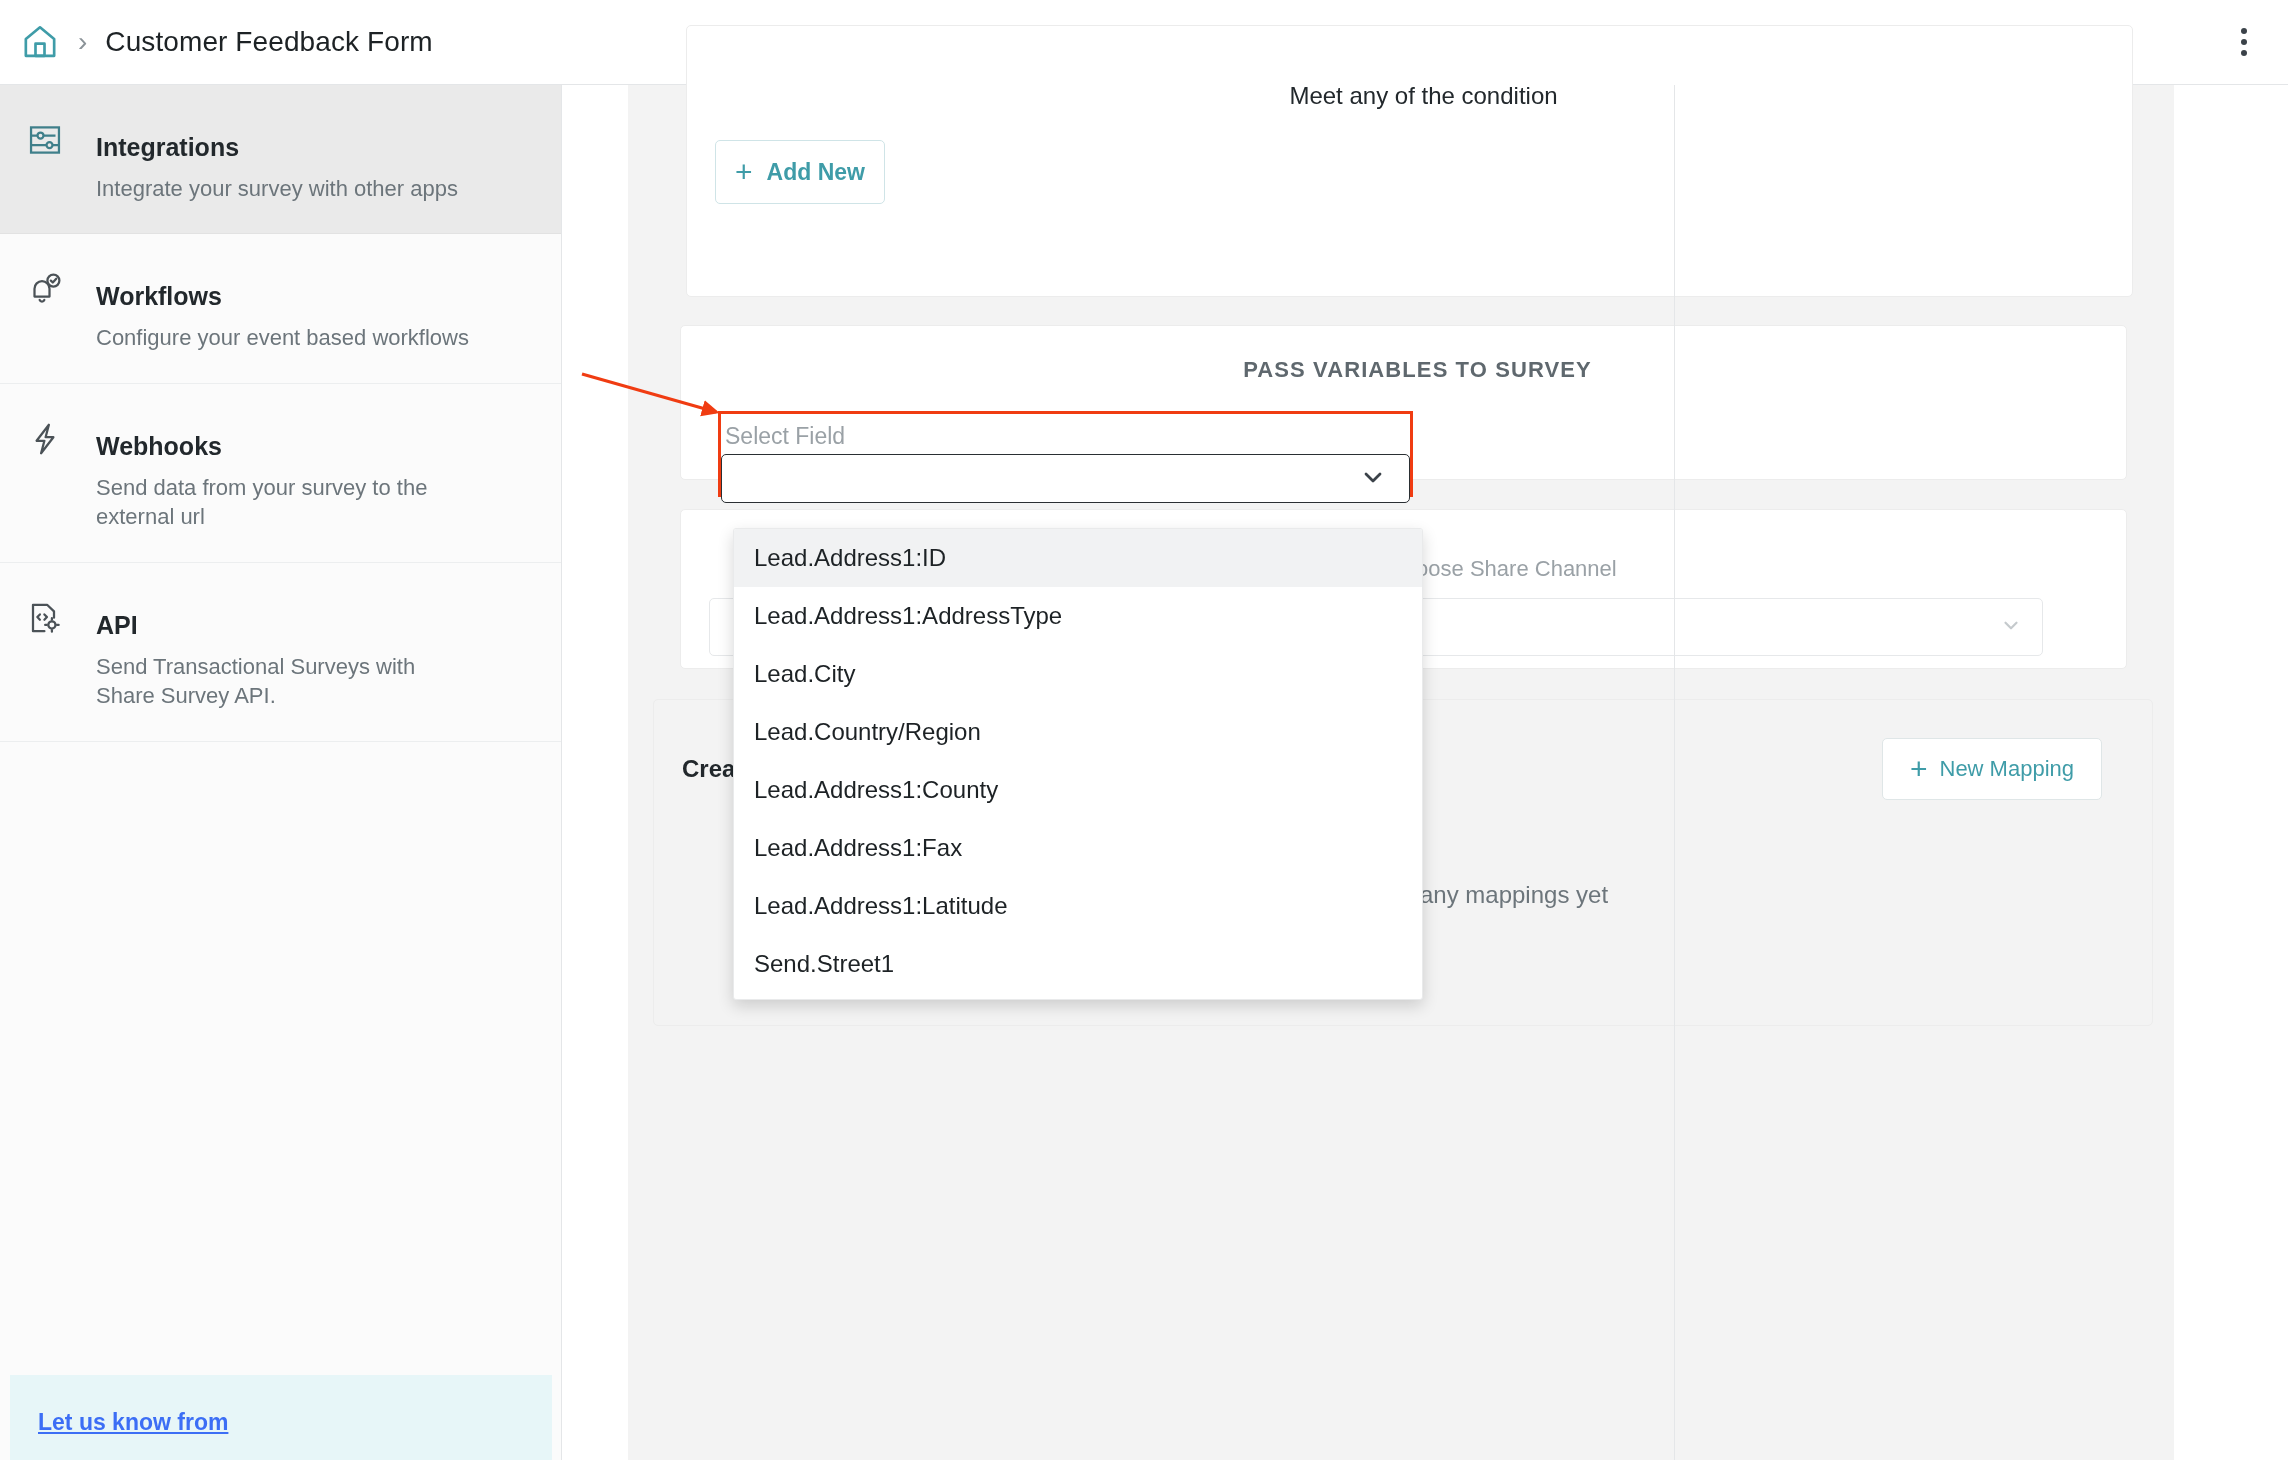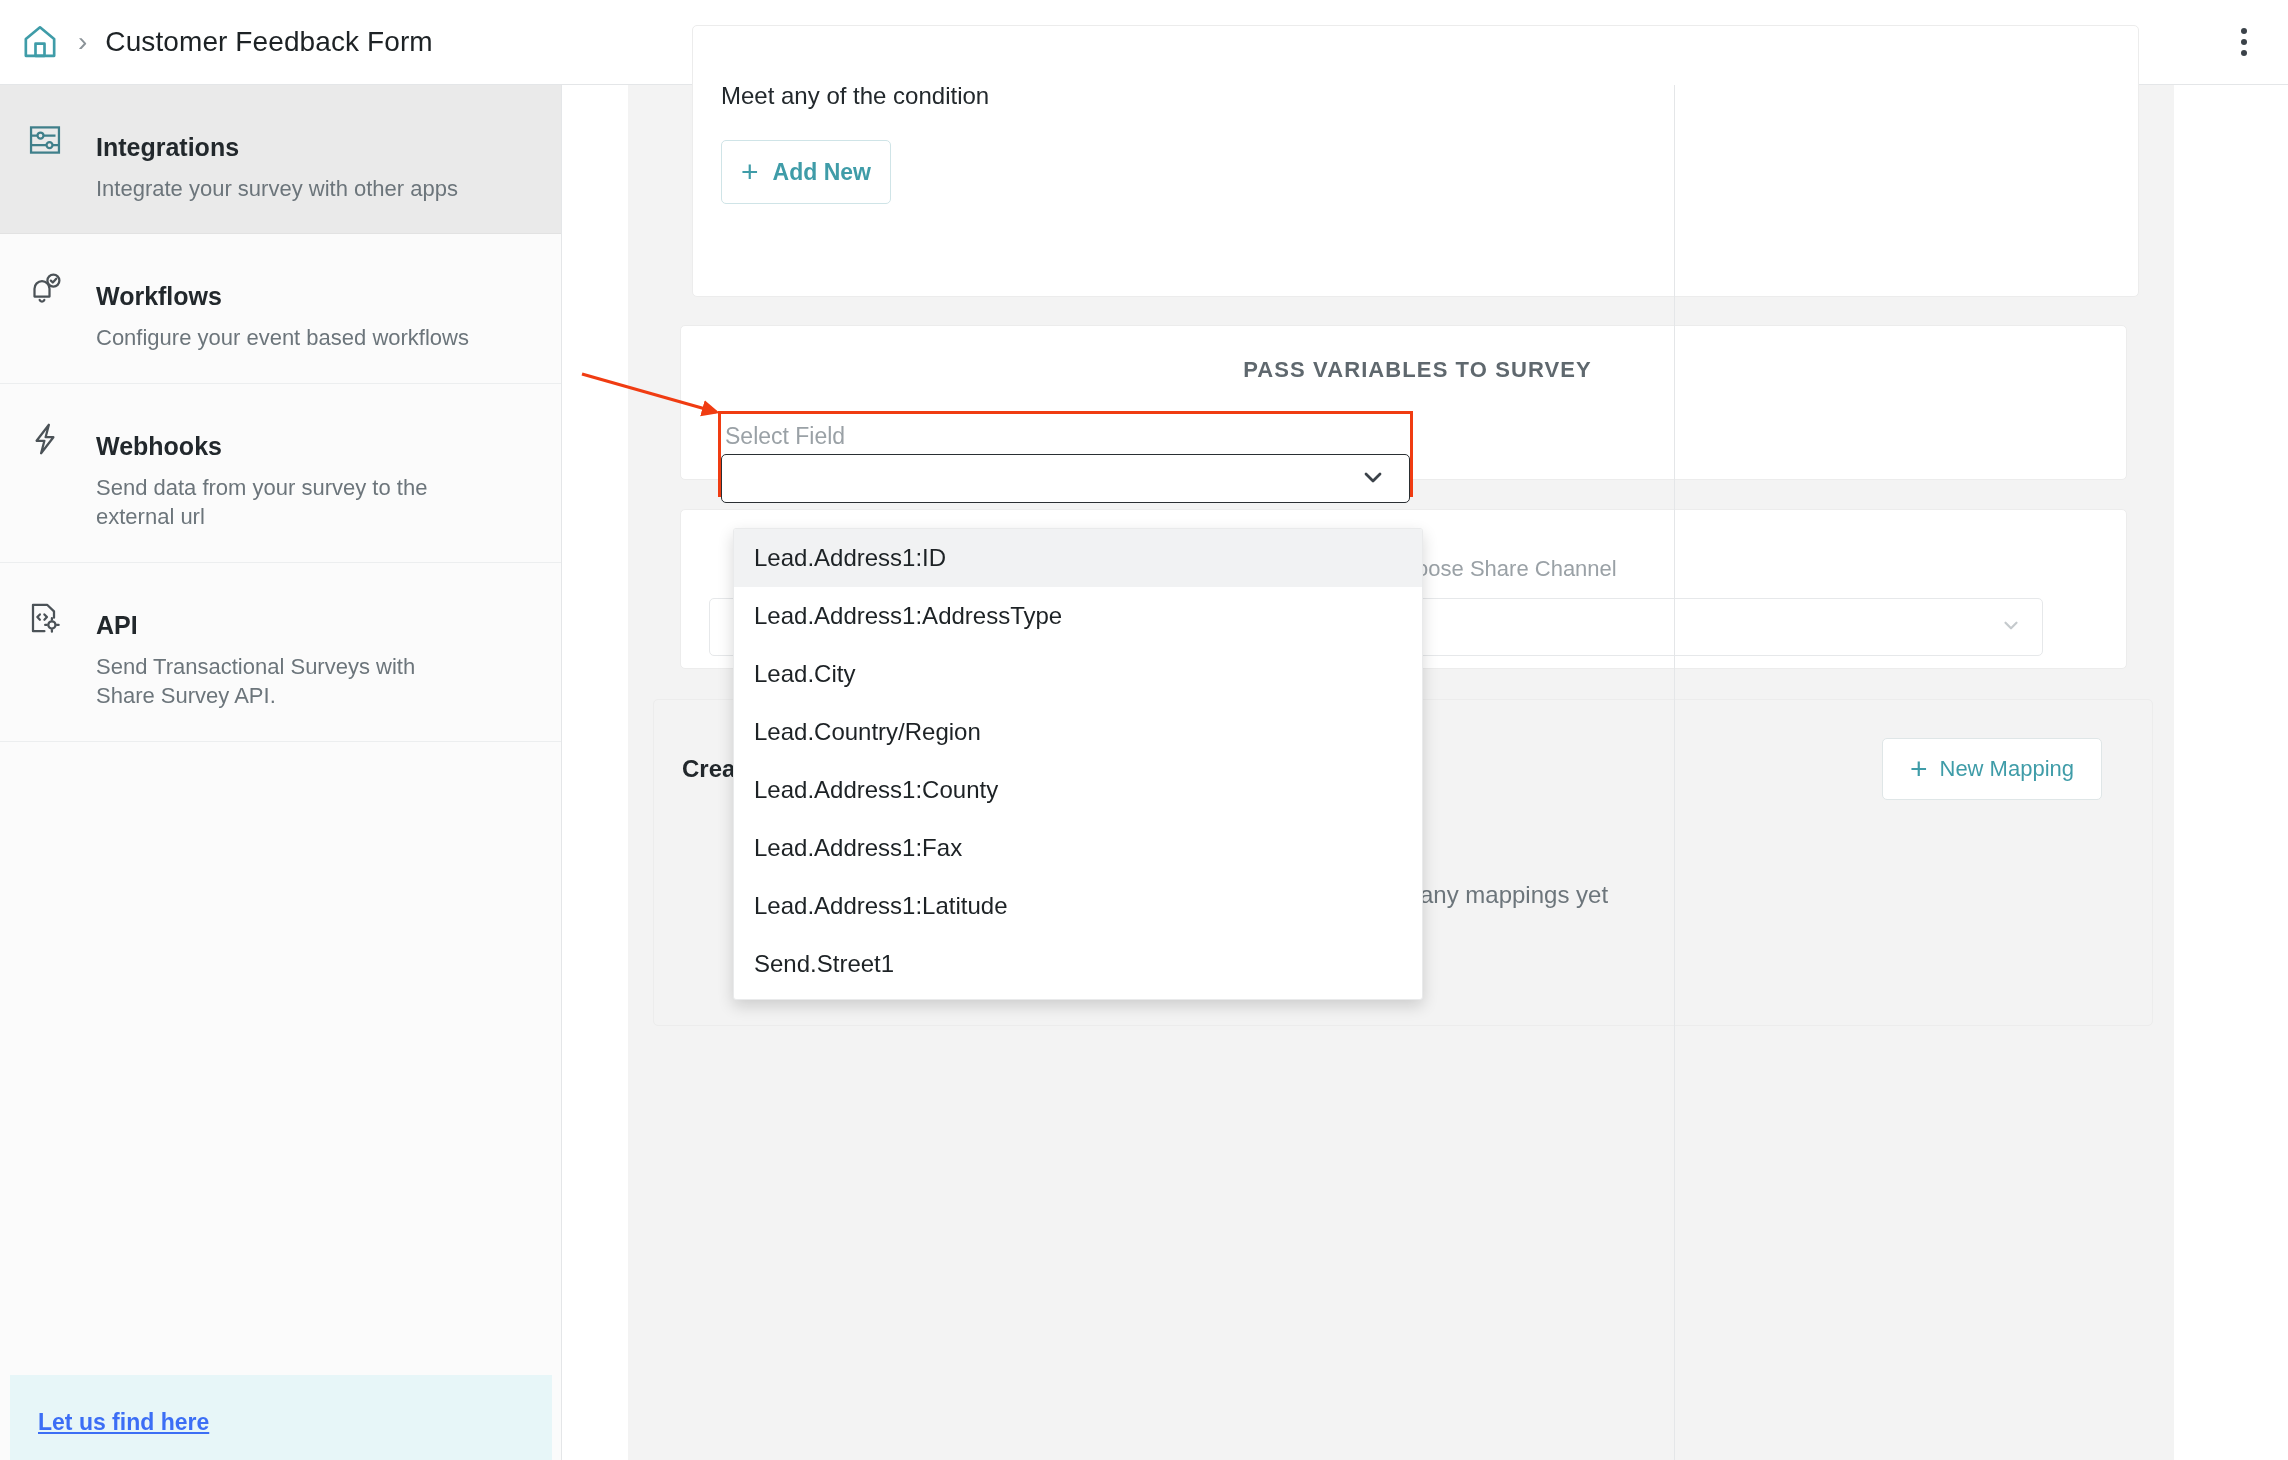--- a/index.html
+++ b/index.html
@@ -62,21 +62,21 @@
   
   .main { position: absolute; left: 563px; top: 85px; width: 1674px; height: 1375px;
     background: #ffffff; }
   .main-inner { position: absolute; left: 65px; top: 0; width: 1546px; height: 1375px;
     background: #f3f3f3; }
   .vline { position: absolute; left: 1674px; top: 85px; width: 1px; height: 1375px;
     background: #e4e6e8; }
 
   .card { background: #ffffff; border: 1px solid #ececec; border-radius: 5px; }
 
-  .card-conditions { position: absolute; left: 64px; top: -60px; width: 1447px; height: 272px; }
+  .card-conditions { position: absolute; left: 58px; top: -60px; width: 1447px; height: 272px; text-align: center; }
   .cond-label { font-size: 24px; color: #22282c; padding: 56px 0 0 28px; }
   .btn-outline { margin: 30px 0 0 28px; width: 170px; height: 64px;
     border: 1px solid #cfe4e7; border-radius: 5px; background: #fff;
     display: flex; align-items: center; justify-content: center; gap: 14px;
     color: #3f9ca8; font-size: 23px; font-weight: 700; }
   .plus { font-size: 30px; font-weight: 300; line-height: 1; }
 
   .card-pass { position: absolute; left: 52px; top: 240px; width: 1447px; height: 155px; text-align: center; }
   .pass-title { font-size: 22px; font-weight: 700; color: #5f686e;
     letter-spacing: 1.1px; padding: 31px 0 0 28px; }
@@ -238,21 +238,21 @@
           <path d="M16.6 13.2v-1.1M16.6 21.1V20M20 16.6h1.1M12.1 16.6h1.1"></path>
         </svg>
       </span>
       <span class="side-text">
         <span class="side-title" style="display:block">API</span>
         <span class="side-desc" style="display:block;max-width:360px">Send Transactional Surveys with Share Survey API.</span>
       </span>
     </div>
 
     <div class="side-cta">
-      <a class="side-cta-link" href="#">Let us find here</a>
+      <a class="side-cta-link" href="#">Let us know from</a>
     </div>
   </div>
 
   <div class="main">
     <div class="main-inner">
 
       <div class="card card-conditions">
         <div class="cond-label">Meet any of the condition</div>
         <div class="btn-outline">
           <span class="plus">+</span>

